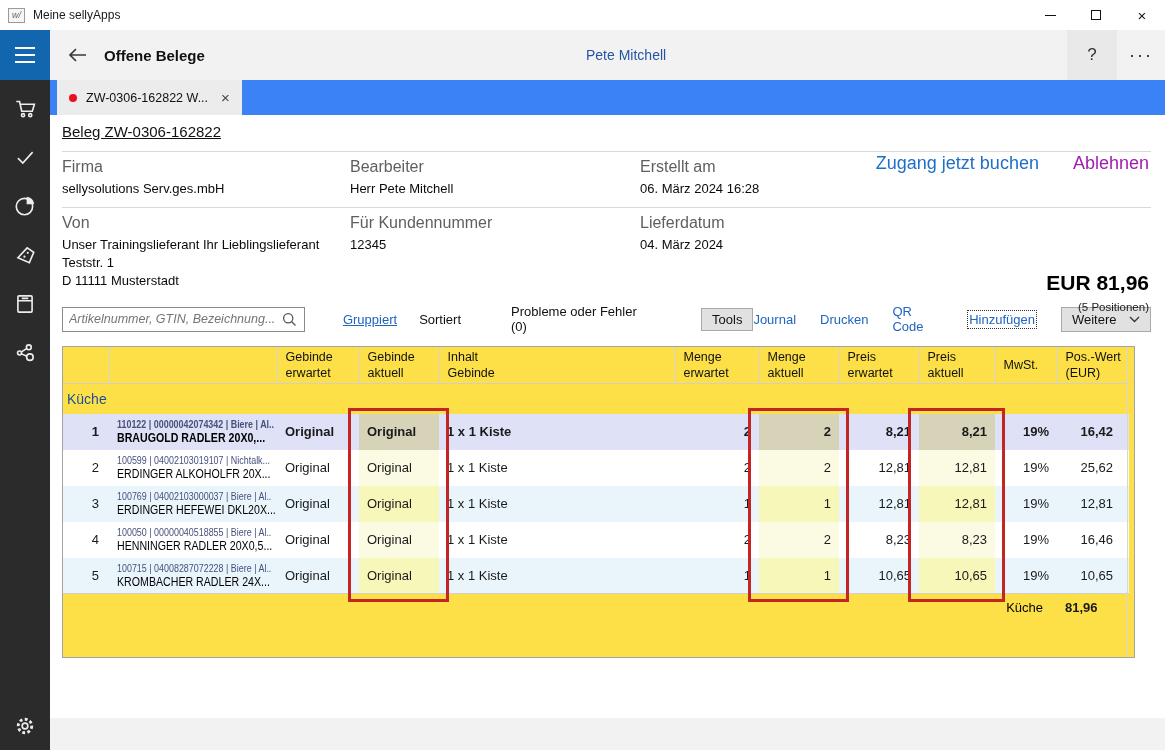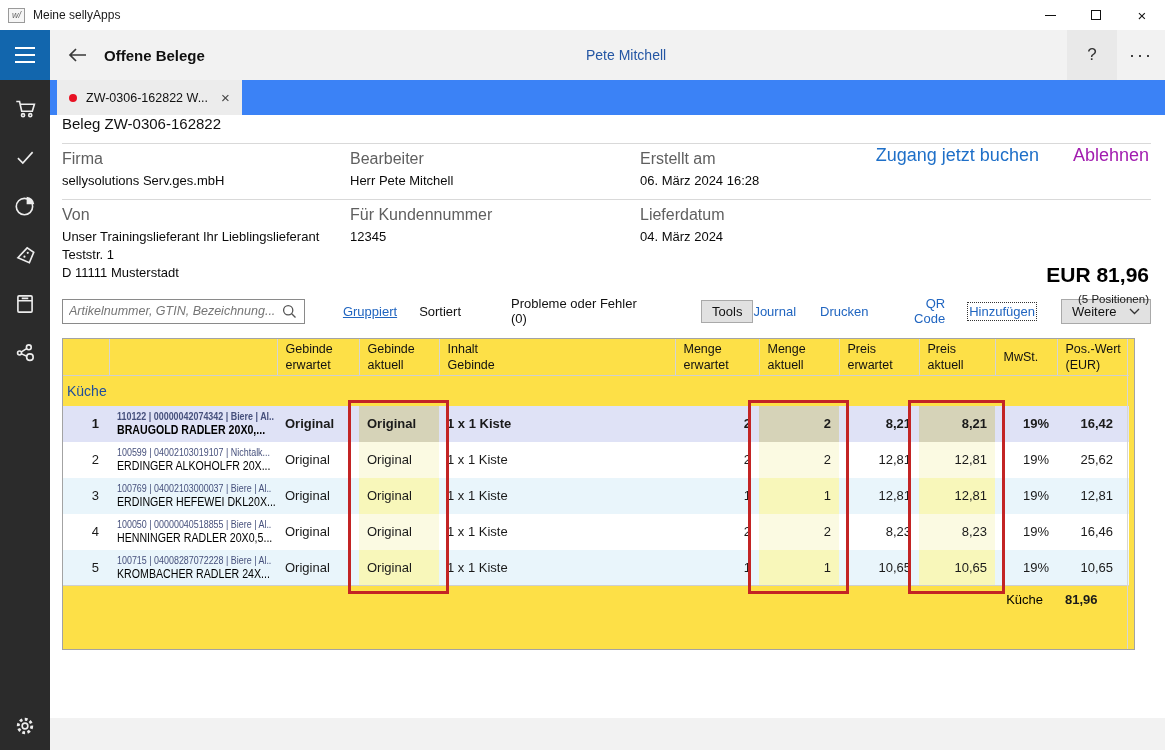--- a/index.html
+++ b/index.html
@@ -35,21 +35,21 @@
 
   
   .main { position:absolute; top:80px; left:50px; right:0; bottom:0; background:#fff; }
   .tabstrip { height:35px; display:flex; background:#3b82f6; }
   .tab { margin-left:7px; height:35px; background:#ececec; display:flex; align-items:center; padding:0 12px; gap:9px; font-size:12.5px; color:#111; }
   .tab-dot { width:8px; height:8px; border-radius:50%; background:#e81123; }
   .tab-close { font-size:15px; color:#444; margin-left:4px; }
 
   .content { position:relative; padding:0 14px 0 12px; }
   .doc-title { font-size:20px; line-height:25px; font-weight:bold; margin-top:13px; color:#000; }
-  .doc-subtitle { font-size:15px; line-height:18px; margin-top:0; color:#111; }
+  .doc-subtitle { font-size:15px; line-height:18px; margin-top:8px; color:#111;text-decoration:underline; }
   .doc-actions { position:absolute; top:30px; right:16px; font-size:18px; display:flex; gap:34px; }
   .action-primary { color:#1e6fc8; }
   .action-secondary { color:#a21caf; }
   .hr { border-top:1px solid #d9d9d9; margin-top:10px; }
 
   .field-row { display:grid; grid-template-columns:288px 290px 1fr; padding-top:7px; }
   .field-row1 { padding-bottom:9px; border-bottom:1px solid #d9d9d9; }
   .field-row2 { padding-bottom:10px; }
   .f-label { font-size:16px; color:#5f5f5f; line-height:15px; }
   .f-value { font-size:13px; color:#0a0a0a; margin-top:6px; line-height:18px; }
@@ -57,21 +57,21 @@
   .eur-total { font-size:21px; font-weight:bold; color:#000; }
   .eur-note { font-size:11.5px; margin-top:6px; color:#1a1a1a; }
 
   
   .toolbar { display:flex; align-items:center; margin-top:6px; height:26px; font-size:13px; }
   .search-box { width:245px; height:25px; border:1px solid #8a8a8a; display:flex; align-items:center; background:#fff; }
   .search-box input { flex:1; border:none; outline:none; font-family:"Liberation Sans",sans-serif; font-size:12.5px; font-style:italic; padding:0 6px; color:#333; background:transparent; }
   .search-box input::placeholder { color:#757575; font-style:italic; }
   .search-icon { margin-right:7px; display:flex; }
   .tb-link { color:#111; }
-  .tb-link-blue { color:#2065c0;text-align:right; }
+  .tb-link-blue { color:#2065c0; }
   .lnk-gruppiert { margin-left:38px; text-decoration:underline; }
   .lnk-sortiert { margin-left:22px; }
   .lnk-probleme { margin-left:50px; }
   .btn { background:#e1e1e1; border:1px solid #a9a9a9; font-size:13px; padding:3px 10px; color:#111; font-family:"Liberation Sans",sans-serif; }
   .btn-tools { margin-left:46px; }
   .right-links { margin-left:auto; display:flex; align-items:center; }
   .lnk-journal { }
   .lnk-drucken { margin-left:24px; }
   .lnk-qr { margin-left:24px; }
   .lnk-hinzu { margin-left:24px; outline:1px dotted #333; outline-offset:1px; }

